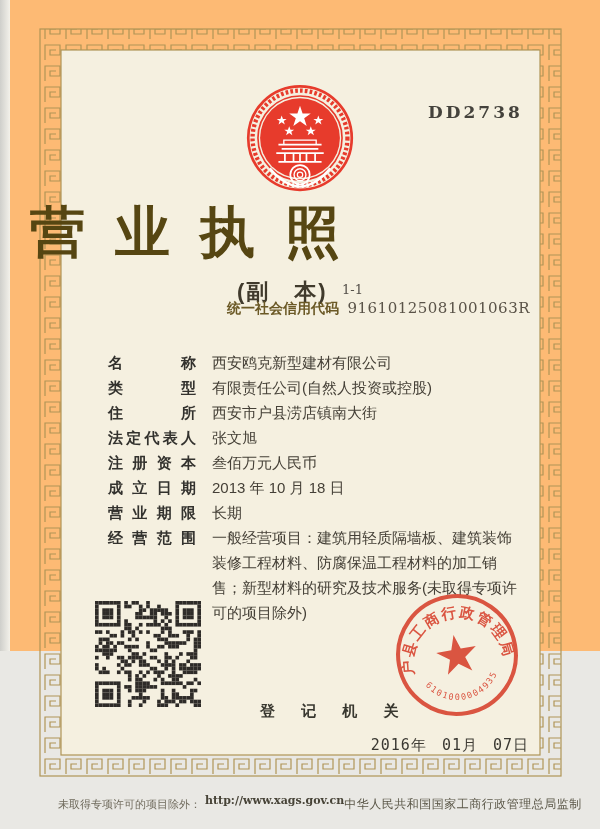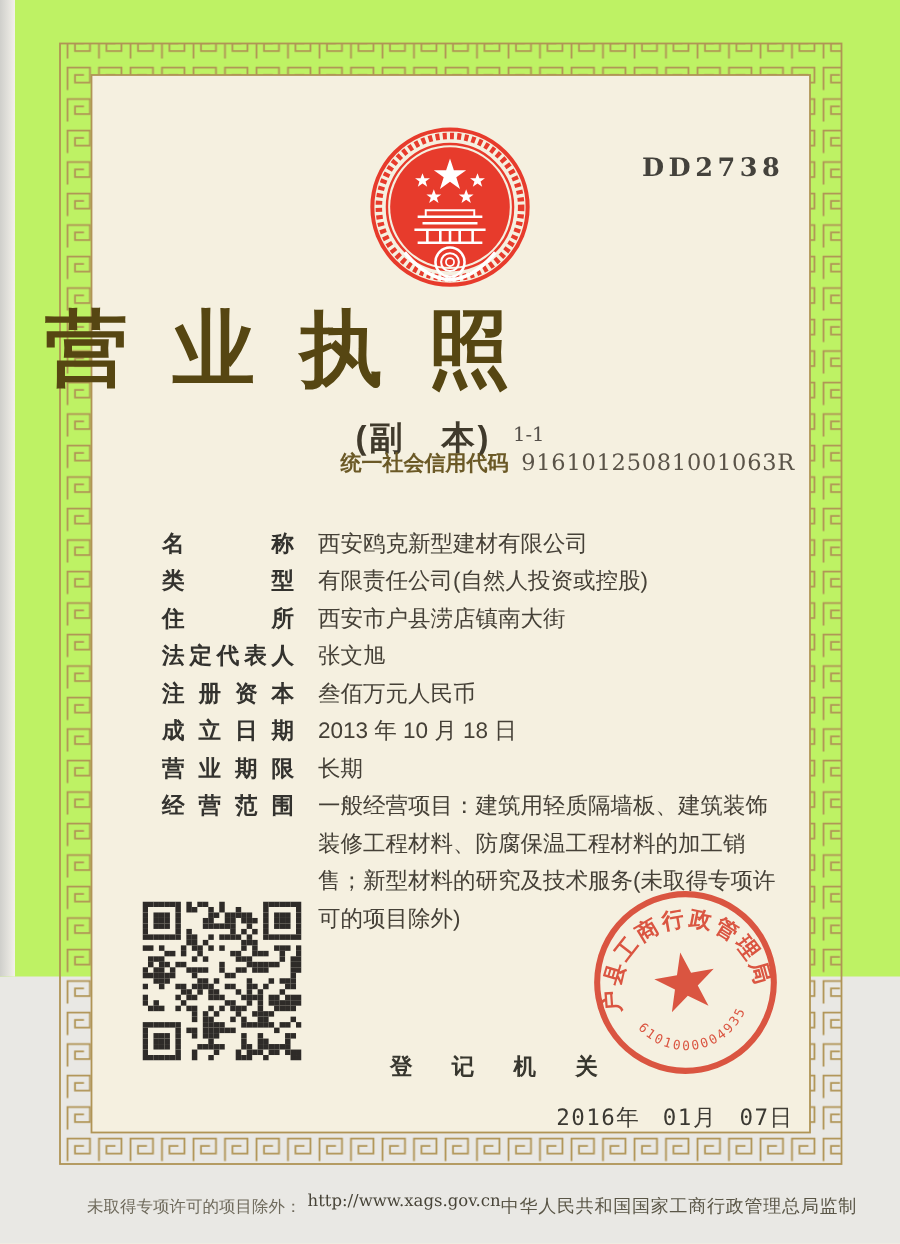--- a/index.html
+++ b/index.html
@@ -1,18 +1,18 @@
 <!DOCTYPE html>
 <html><head>
 <meta charset="utf-8">
 <style>
   * { margin:0; padding:0; box-sizing:border-box; }
   body { width:600px; height:829px; overflow:hidden; background:#e9e8e4;
          font-family:"Liberation Sans","DejaVu Sans",sans-serif; }
-  .page { position:relative; width:600px; height:651px; background:#bef264; }
+  .page { position:relative; width:600px; height:651px; background:#fdba74; }
   .scan-edge { position:absolute; left:0; top:0; bottom:0; width:10px;
                background:linear-gradient(to right,#cfcfcb,#f3f1ea); }
   .inner-paper { position:absolute; left:61px; top:50px; width:479px; height:705px;
                  background:#f5f0e0; }
   .border-frame { position:absolute; left:0; top:0; }
 
   .serial { position:absolute; left:428px; top:102px; font-family:"DejaVu Serif","Liberation Serif",serif;
             font-weight:bold; font-size:17px; letter-spacing:3px; color:#44423c; }
 
   .emblem { position:absolute; left:246px; top:82px; }
@@ -48,21 +48,21 @@
   .date-row { position:absolute; top:736px; right:72px; font-size:15px; color:#3f3c35;
               white-space:nowrap; }
   .date-num { font-family:"DejaVu Sans Mono","Liberation Mono",monospace; font-size:15px;
               color:#3a3832; letter-spacing:1px; }
   .date-suffix { font-size:15px; color:#3f3c35; }
   .date-gap { display:inline-block; width:16px; }
 
   .footer { position:absolute; left:58px; right:36px; top:796px; display:flex;
             justify-content:space-between; align-items:baseline; }
   .footer-left { font-size:11px; color:#6f6a5c; white-space:nowrap; }
-  .footer-url { font-size:11px; font-weight:normal; color:#474337; position:relative; top:-4px;
+  .footer-url { font-size:11px; font-weight:bold; color:#474337; position:relative; top:-4px;
                 font-family:"DejaVu Serif",serif; margin-left:4px; }
   .footer-right { font-size:12px; color:#5a5647; letter-spacing:0.5px; white-space:nowrap; }
 </style>
 </head>
 <body>
 
 <div class="page">
   <div class="scan-edge"></div>
   <div class="inner-paper"></div>
 

